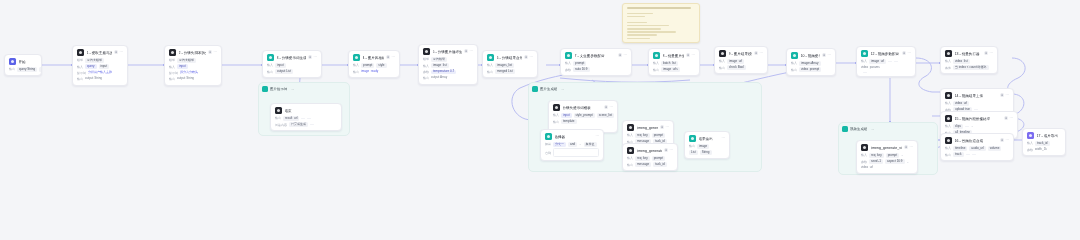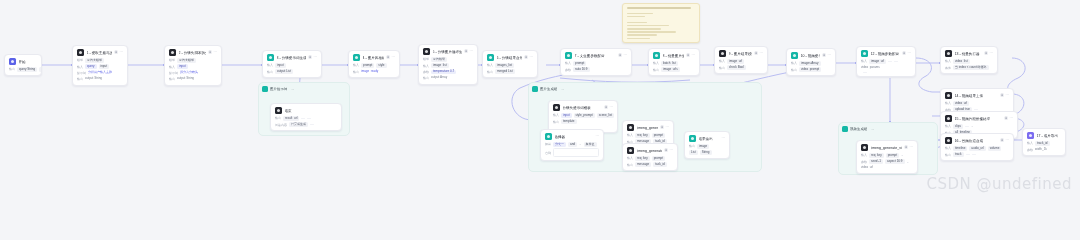--- a/index.html
+++ b/index.html
@@ -805,14 +805,13 @@
         <span class="chip">seed -1</span>
         <span class="chip">aspect 16:9</span>
         <span class="caret">⌄</span>
       </div>
       <div class="row">
         <span class="chip chip-plain">video_url</span>
       </div>
     </div>
   </div>
 
-  <div class="watermark">CSDN @undefined</div>
 </div>
 
 </body></html>

